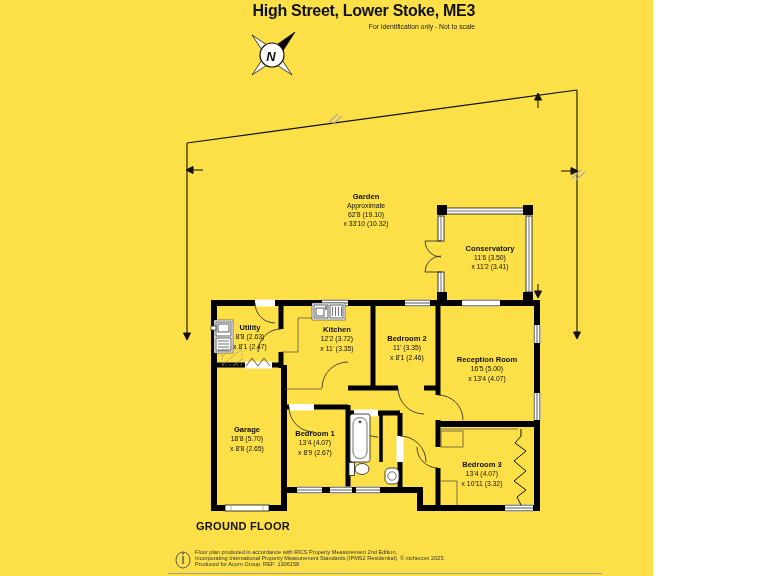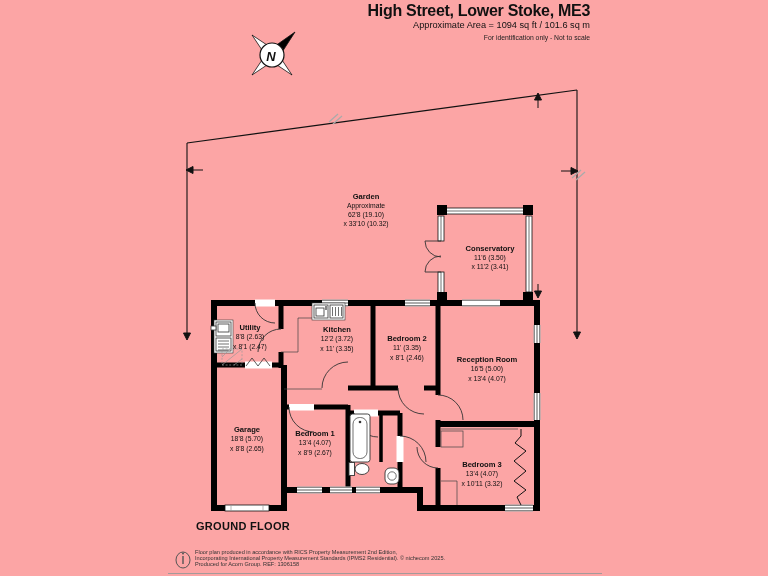--- a/index.html
+++ b/index.html
@@ -1,36 +1,35 @@
 <!DOCTYPE html>
 <html><head>
 <meta charset="utf-8">
 <style>
   html,body{margin:0;padding:0;background:#fff;}
-  #stage{position:relative;width:768px;height:576px;background:#fca5a5;overflow:hidden;
+  #stage{position:relative;width:653px;height:576px;background:#fde047;overflow:hidden;
          font-family:"Liberation Sans",sans-serif;color:#111;}
   #plan-svg{position:absolute;left:0;top:0;}
   .hdr{position:absolute;top:2px;right:178px;text-align:right;}
   .hdr h1{margin:0;font-size:16px;font-weight:bold;letter-spacing:-.3px;color:#111;}
   .hdr .ln{font-size:9.2px;line-height:10.8px;color:#111;}
   .hdr .disc{font-size:6.8px;margin-top:3px;color:#222;}
   .ftr{position:absolute;left:195px;top:549px;font-size:5.6px;line-height:6.2px;color:#333;}
   svg text{font-family:"Liberation Sans",sans-serif;fill:#111;}
   .rname{font-weight:bold;font-size:7.6px;}
   .rdim{font-size:6.8px;}
   .gfl{font-weight:bold;font-size:11px;letter-spacing:.3px;}
 </style>
 </head>
 <body>
 
 <div id="stage">
 
   <div class="hdr">
     <h1>High Street, Lower Stoke, ME3</h1>
-    <div class="ln">Approximate Area = 1094 sq ft / 101.6 sq m</div>
     <div class="disc">For identification only - Not to scale</div>
   </div>
 
   <svg id="plan-svg" width="768" height="576" viewBox="0 0 768 576">
 
     <g stroke="#111" fill="none">
       <path d="M252,35 L292,75 M252,75 L292,35" stroke-width="0.7"></path>
       <polygon points="252,35 276,51 268,59" fill="#fff" stroke-width="0.8"></polygon>
       <polygon points="292,75 268,59 276,51" fill="#fff" stroke-width="0.8"></polygon>
       <polygon points="252,75 268,51 276,59" fill="#fff" stroke-width="0.8"></polygon>

